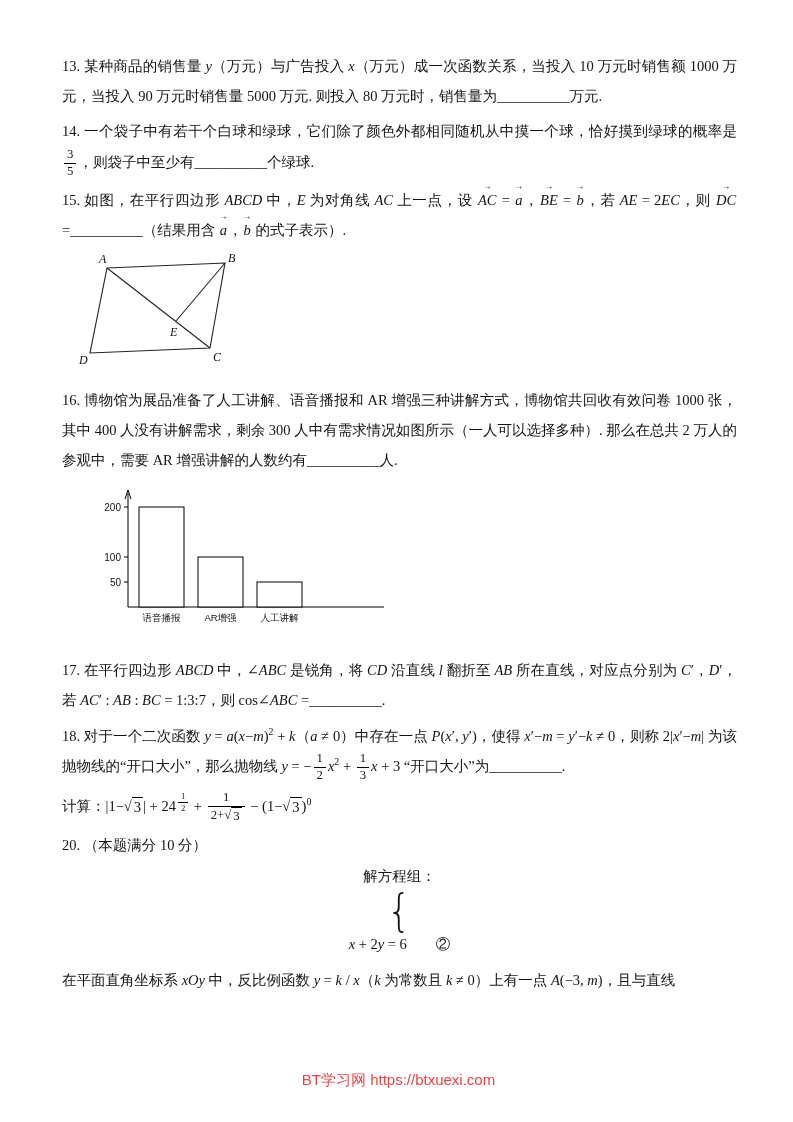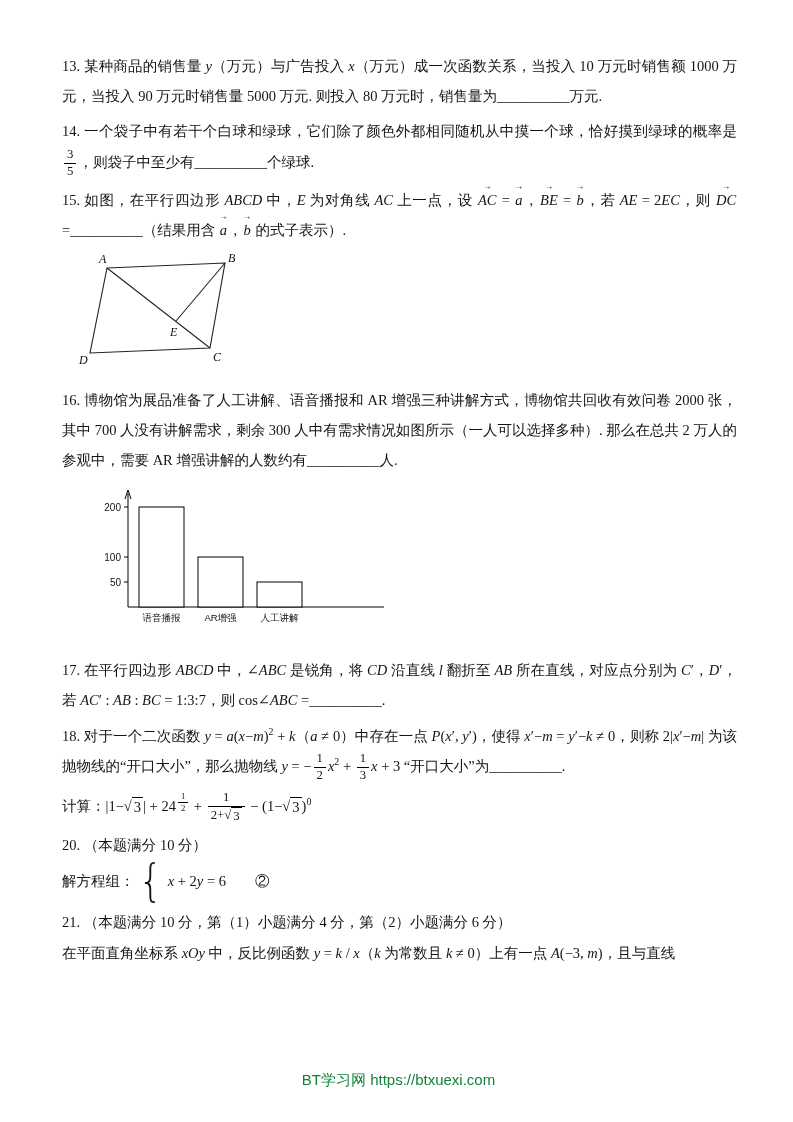--- a/index.html
+++ b/index.html
@@ -17,29 +17,29 @@
   .frac{display:inline-flex;flex-direction:column;text-align:center;vertical-align:middle;
         font-size:0.88em;line-height:1.25;margin:0 2px;}
   .fr-n{border-bottom:1px solid #000;padding:0 3px;}
   .fr-d{padding:0 3px;}
   .vec{display:inline-block;position:relative;margin:0 1px;}
   .vec::after{content:"→";position:absolute;left:50%;top:-0.95em;transform:translateX(-50%);
               font-size:0.6em;font-style:normal;}
   .sqrt{display:inline-flex;align-items:flex-start;line-height:1.3;}
   .sqb{border-top:1px solid #000;padding:0 2px;}
   .section-title{font-weight:bold;margin:8px 0 8px;}
-  .sys{display:flex;align-items:center;margin:2px 0 8px;}
+  .sys{display:flex;align-items:center;margin:2px 0 8px;flex-direction:column;}
   .brace{display:inline-block;font-size:38px;font-weight:300;line-height:1;margin:0 5px 0 4px;
          font-family:"DejaVu Sans",sans-serif;transform:scaleY(1.15);}
   .sys-col{display:inline-flex;flex-direction:column;line-height:1.95;}
   figure{margin:4px 0 6px;}
   .chart-wrap{margin:2px 0 6px 22px;}
   .fig-label{font-family:"Liberation Serif","DejaVu Serif",serif;font-style:italic;font-size:12px;fill:#111;}
   .chart-txt{font-family:"Liberation Sans","DejaVu Sans",sans-serif;fill:#111;}
-  .footer{position:absolute;left:4px;right:0;bottom:26px;text-align:center;color:#15803d;
+  .footer{position:absolute;left:4px;right:0;bottom:26px;text-align:center;color:#ef4444;
           font-size:15px;font-family:"Liberation Sans","DejaVu Sans",sans-serif;}
 </style>
 </head>
 <body>
 
 <div class="page">
 
   <p class="line">13. 某种商品的销售量 <span class="mi">y</span>（万元）与广告投入 <span class="mi">x</span>（万元）成一次函数关系，当投入 10 万元时销售额 1000 万元，当投入 90 万元时销售量 5000 万元. 则投入 80 万元时，销售量为__________万元.</p>
 
   <p class="line">14. 一个袋子中有若干个白球和绿球，它们除了颜色外都相同随机从中摸一个球，恰好摸到绿球的概率是<span class="frac">
@@ -55,21 +55,21 @@
       <line x1="45" y1="16" x2="148" y2="96" stroke="#222" stroke-width="1.1"></line>
       <line x1="163" y1="11" x2="114" y2="69" stroke="#222" stroke-width="1.1"></line>
       <text class="fig-label" x="37" y="11">A</text>
       <text class="fig-label" x="166" y="10">B</text>
       <text class="fig-label" x="151" y="109">C</text>
       <text class="fig-label" x="17" y="112">D</text>
       <text class="fig-label" x="108" y="84">E</text>
     </svg>
   </figure>
 
-  <p class="line">16. 博物馆为展品准备了人工讲解、语音播报和 AR 增强三种讲解方式，博物馆共回收有效问卷 2000 张，其中 700 人没有讲解需求，剩余 300 人中有需求情况如图所示（一人可以选择多种）. 那么在总共 2 万人的参观中，需要 AR 增强讲解的人数约有__________人.</p>
+  <p class="line">16. 博物馆为展品准备了人工讲解、语音播报和 AR 增强三种讲解方式，博物馆共回收有效问卷 1000 张，其中 400 人没有讲解需求，剩余 300 人中有需求情况如图所示（一人可以选择多种）. 那么在总共 2 万人的参观中，需要 AR 增强讲解的人数约有__________人.</p>
 
   <div class="chart-wrap">
     <svg id="bar-chart" width="305" height="158" viewBox="0 0 305 158">
         <line x1="44" y1="126" x2="44" y2="12" stroke="#000" stroke-width="1"></line>
         <path d="M 41 18 L 44 9 L 47 18" fill="none" stroke="#000"></path>
         <line x1="44" y1="126" x2="300" y2="126" stroke="#000" stroke-width="1"></line>
         <line x1="40" y1="101" x2="44" y2="101" stroke="#000"></line>
         <text x="37" y="104.5" text-anchor="end" font-size="10" class="chart-txt">50</text>
         <line x1="40" y1="76" x2="44" y2="76" stroke="#000"></line>
         <text x="37" y="79.5" text-anchor="end" font-size="10" class="chart-txt">100</text>
@@ -114,17 +114,16 @@
 
   <p class="line tight">20. （本题满分 10 分）</p>
   <div class="sys">
     <span>解方程组：</span>
     <span class="brace">{</span>
     <span class="sys-col">
       <span><span class="mi">x</span> + 2<span class="mi">y</span> = 6　　②</span>
     </span>
   </div>
 
-  <p class="line tight">21. （本题满分 10 分，第（1）小题满分 4 分，第（2）小题满分 6 分）</p>
   <p class="line">在平面直角坐标系 <span class="mi">xOy</span> 中，反比例函数 <span class="mi">y</span> = <span class="mi">k</span> / <span class="mi">x</span>（<span class="mi">k</span> 为常数且 <span class="mi">k</span> ≠ 0）上有一点 <span class="mi">A</span>(−3, <span class="mi">m</span>)，且与直线</p>
 
   <div class="footer">BT学习网 https://btxuexi.com</div>
 </div>
 
 </body></html>

